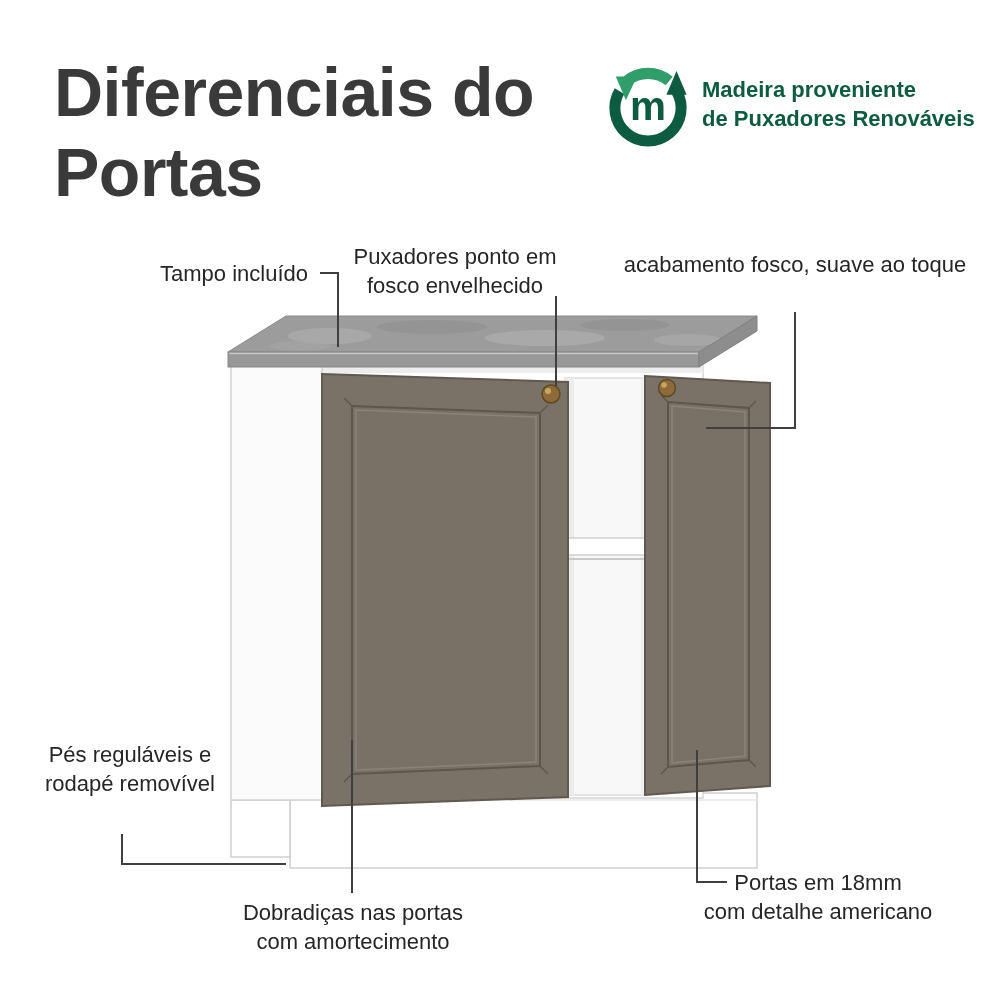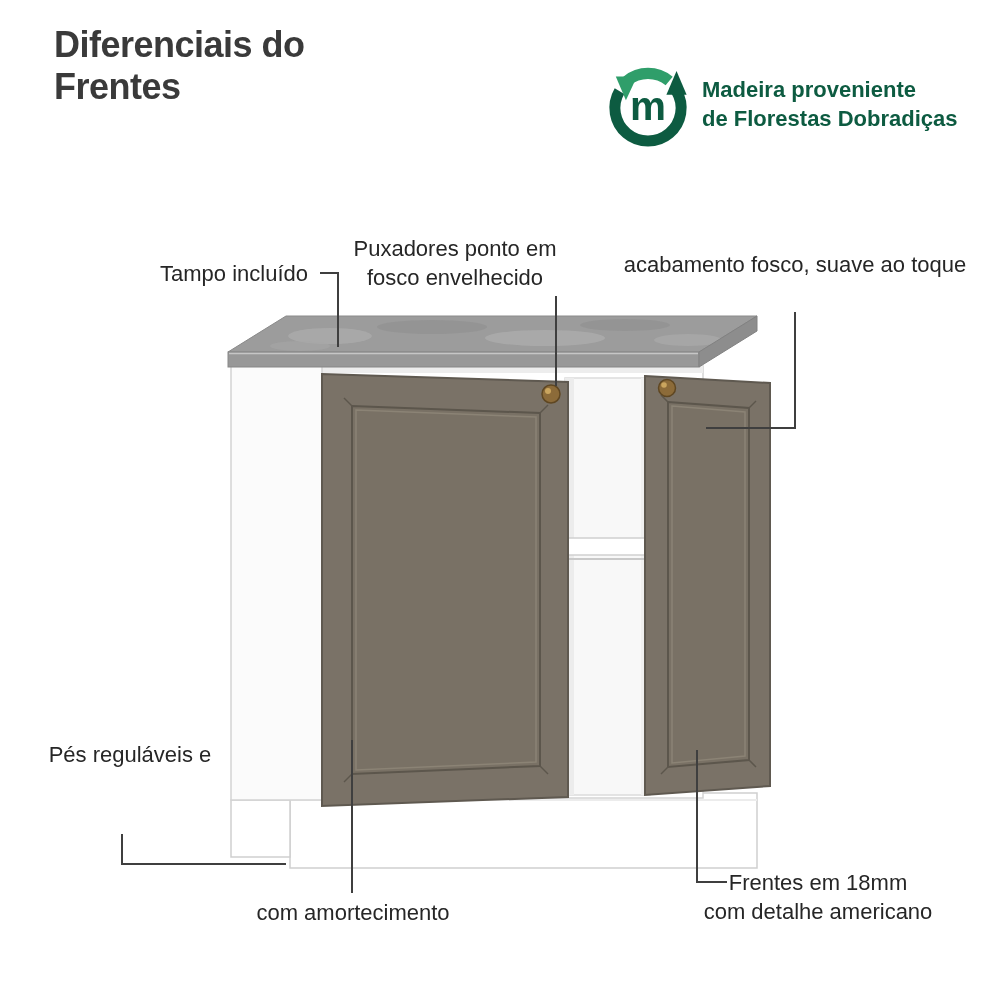--- a/index.html
+++ b/index.html
@@ -1,49 +1,49 @@
 <!DOCTYPE html>
 <html><head>
 <meta charset="utf-8">
 <style>
   html,body{margin:0;padding:0;background:#ffffff;}
   .canvas{position:relative;width:1000px;height:1000px;background:#ffffff;overflow:hidden;
           font-family:"Liberation Sans", sans-serif;}
-  .title{position:absolute;left:54px;top:24px;font-size:36px;font-weight:bold;color:#3a3a3a;
+  .title{position:absolute;left:54px;top:52px;font-size:68px;font-weight:bold;color:#3a3a3a;
          line-height:1.18;letter-spacing:-0.5px;}
   .title div{white-space:nowrap;}
   .logo{position:absolute;left:602px;top:58px;width:92px;height:92px;}
   .badge-text{position:absolute;left:702px;top:76px;font-size:22px;font-weight:bold;color:#0d5b41;
               line-height:1.3;}
   .badge-text div{white-space:nowrap;}
   .scene{position:absolute;left:0;top:0;width:1000px;height:1000px;}
   .callout{position:absolute;font-size:22px;color:#262626;line-height:1.32;text-align:center;}
   .callout div{white-space:nowrap;}
   .callout.align-left{text-align:left;}
 </style>
 </head>
 <body>
 
 <div class="canvas">
 
   <div class="title">
     <div>Diferenciais do</div>
-    <div>Frentes</div>
+    <div>Portas</div>
   </div>
 
   <svg class="logo" viewBox="0 0 100 100">
     <path d="M 19 36 A 36 36 0 1 0 81 36" fill="none" stroke="#0d5b41" stroke-width="12"></path>
     <polygon points="70,40 92,40 81,14" fill="#0d5b41"></polygon>
     <path d="M 73 25 A 36 36 0 0 0 27 25" fill="none" stroke="#2f9e6a" stroke-width="12"></path>
     <polygon points="15,20 38,20 26,46" fill="#2f9e6a"></polygon>
     <text x="50" y="67" font-size="44" font-weight="bold" text-anchor="middle" fill="#0d5b41" font-family="Liberation Sans, sans-serif">m</text>
   </svg>
   <div class="badge-text">
     <div>Madeira proveniente</div>
-    <div>de Florestas Dobradiças</div>
+    <div>de Puxadores Renováveis</div>
   </div>
 
   <svg class="scene" viewBox="0 0 1000 1000">
     <defs>
       <clipPath id="ct-clip">
           <polygon points="228,352 286,316 757,316 699,352"></polygon>
         </clipPath>
     </defs>
 
     <rect x="290" y="793" width="467" height="75" fill="#ffffff" stroke="#cfcfcf" stroke-width="1.5"></rect>
@@ -104,35 +104,37 @@
       <polyline points="122,834 122,864 286,864"></polyline>
       <polyline points="352,893 352,740"></polyline>
       <polyline points="697,750 697,882 727,882"></polyline>
     </g>
   </svg>
 
   <div class="callout align-left" style="left:160px;top:259px;">
     <div>Tampo incluído</div>
   </div>
 
-  <div class="callout" style="left:345px;top:234px;width:220px;">
+  <div class="callout" style="left:345px;top:242px;width:220px;">
     <div>Puxadores ponto em</div>
     <div>fosco envelhecido</div>
   </div>
 
   <div class="callout" style="left:615px;top:250px;width:360px;">
     <div>acabamento fosco, suave ao toque</div>
   </div>
 
   <div class="callout" style="left:35px;top:740px;width:190px;">
     <div>Pés reguláveis e</div>
+    <div>rodapé removível</div>
   </div>
 
   <div class="callout" style="left:233px;top:898px;width:240px;">
+    <div>Dobradiças nas portas</div>
     <div>com amortecimento</div>
   </div>
 
   <div class="callout" style="left:698px;top:868px;width:240px;">
-    <div>Frentes em 18mm</div>
+    <div>Portas em 18mm</div>
     <div>com detalhe americano</div>
   </div>
 
 </div>
 
 </body></html>

